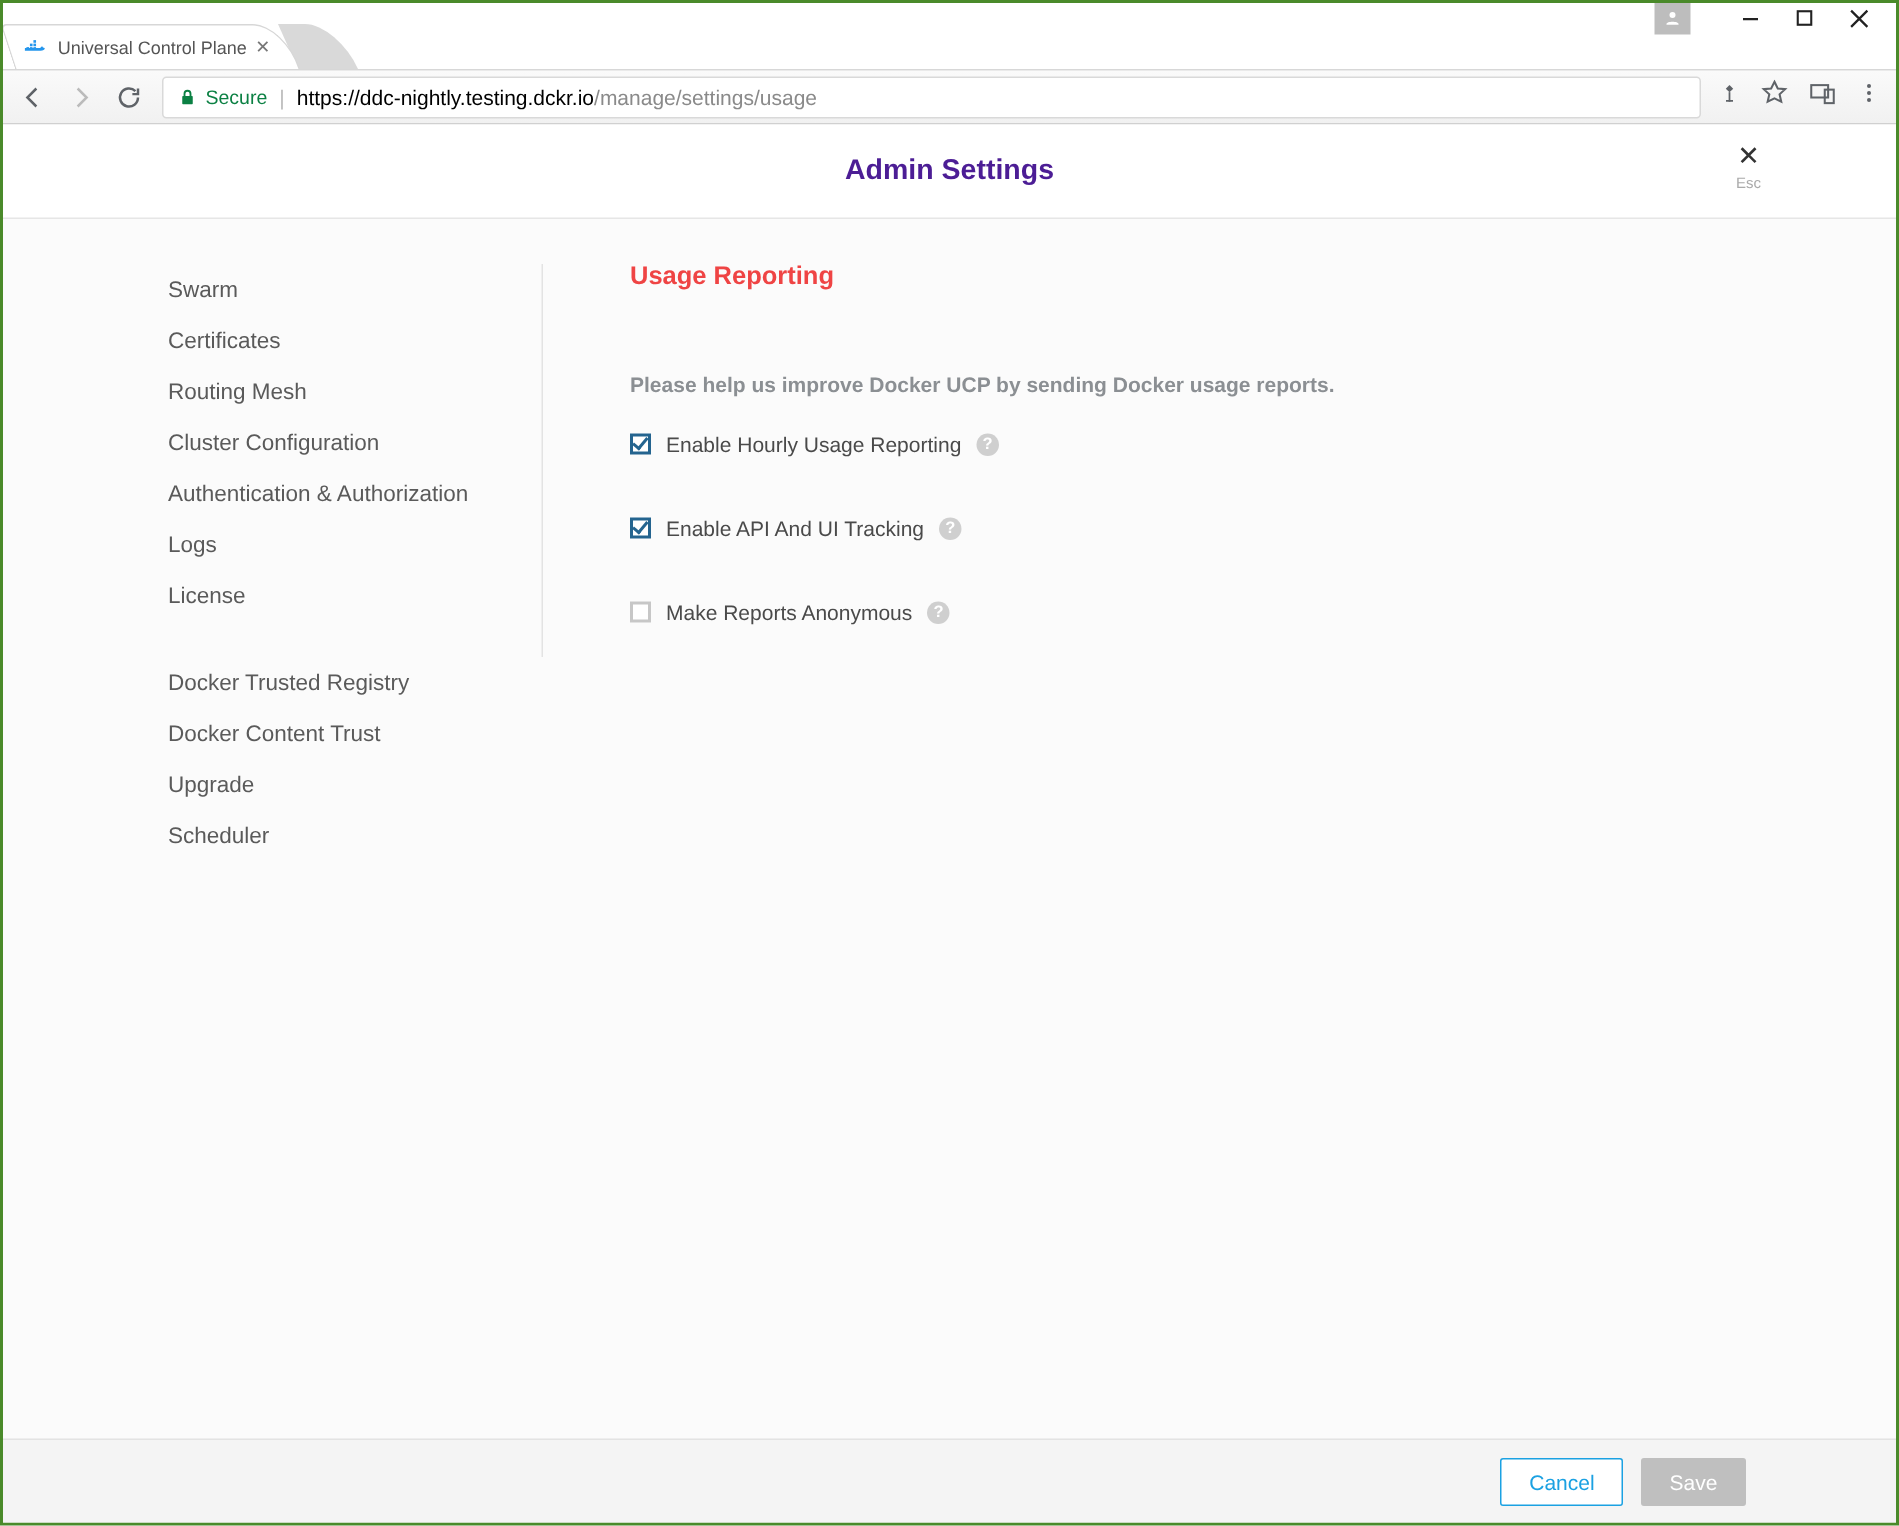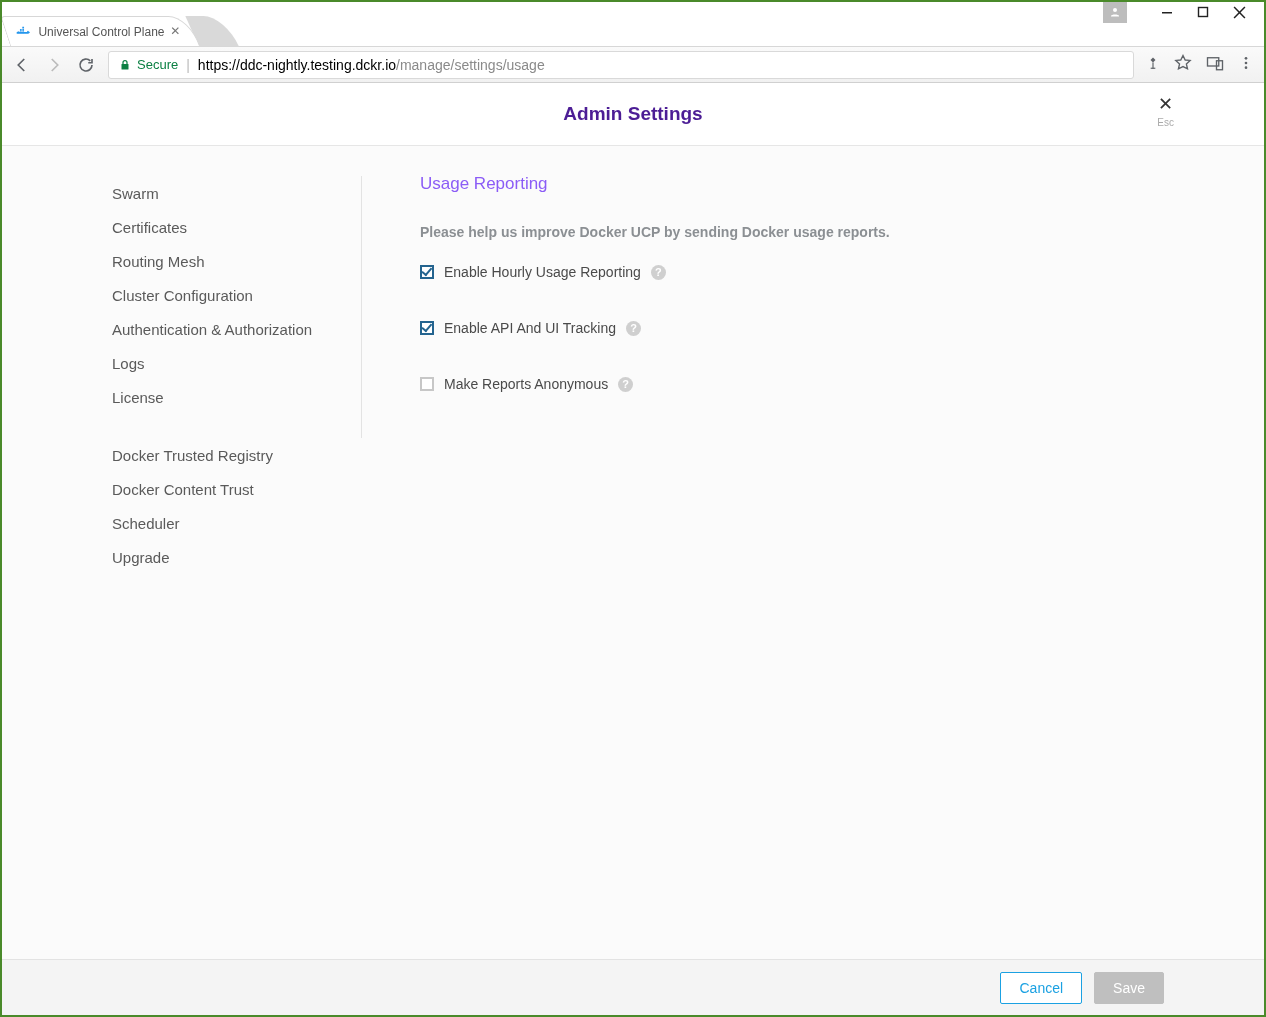--- a/index.html
+++ b/index.html
@@ -46,21 +46,21 @@
   
   .sidebar { width:320px; padding: 30px 0 0 0; border-right:none; }
   .sidebar .wrap { border-right:1px solid #e3e3e3; padding: 0 0 24px 0;}
   .side-item { height:34px; display:flex; align-items:center; padding-left:70px; font-size:15px; color:#5a5a5a; cursor:pointer; position:relative; }
   .side-item.active { background:#efefef; color:#333; }
   .side-item.active::after { content:""; position:absolute; right:0; top:2px; bottom:2px; width:4px; background:#1ba1e2; }
   .side-item.noborder {  }
 
   
   .content { flex:1; padding:28px 0 0 58px; }
-  .content h2 { font-size:17px; font-weight:400; color:#8b5cf6; margin-bottom:30px; }
+  .content h2 { font-size:17px; font-weight:700; color:#ef4444; margin-bottom:54px; }
   .helper { font-size:14px; font-weight:700; color:#8b8f93; margin-bottom:24px; }
   .check-row { display:flex; align-items:center; gap:10px; margin-bottom:40px; font-size:14px; color:#4a4a4a; }
   .cbox { width:14px; height:14px; border:2px solid #24648f; display:inline-flex; align-items:center; justify-content:center; background:#fff; cursor:pointer;}
   .cbox.checked::after { content:""; display:block; width:4px; height:8px; border:solid #24648f; border-width:0 2.5px 2.5px 0; transform: rotate(40deg) translate(-1px,-1px);}
   .cbox.unchecked { border-color:#c7c7c7; }
   .help-q { width:15px; height:15px; border-radius:50%; background:#cfcfcf; color:#fff; font-size:11px; display:inline-flex; align-items:center; justify-content:center; font-weight:700; cursor:help;}
 
   
   .modal-footer { position:absolute; left:0; right:0; bottom:0; height:56px; background:#f4f4f4; border-top:1px solid #e3e3e3; display:flex; align-items:center; justify-content:flex-end; gap:12px; padding-right:100px;}
   .btn { height:32px; padding:0 18px; font-size:14px; border-radius:2px; display:inline-flex; align-items:center; justify-content:center; cursor:pointer; }
@@ -209,24 +209,24 @@
             <span>License</span>
           </div>
       </div>
       <div class="side-item noborder">
           <span>Docker Trusted Registry</span>
         </div>
       <div class="side-item noborder">
           <span>Docker Content Trust</span>
         </div>
       <div class="side-item noborder">
+          <span>Upgrade</span>
+        </div>
+      <div class="side-item noborder">
           <span>Scheduler</span>
-        </div>
-      <div class="side-item noborder">
-          <span>Upgrade</span>
         </div>
     </nav>
 
     <section class="content">
       <h2>Usage Reporting</h2>
       <p class="helper">Please help us improve Docker UCP by sending Docker usage reports.</p>
 
       <div class="check-row">
         <span class="cbox checked"></span>
         <span>Enable Hourly Usage Reporting</span>

